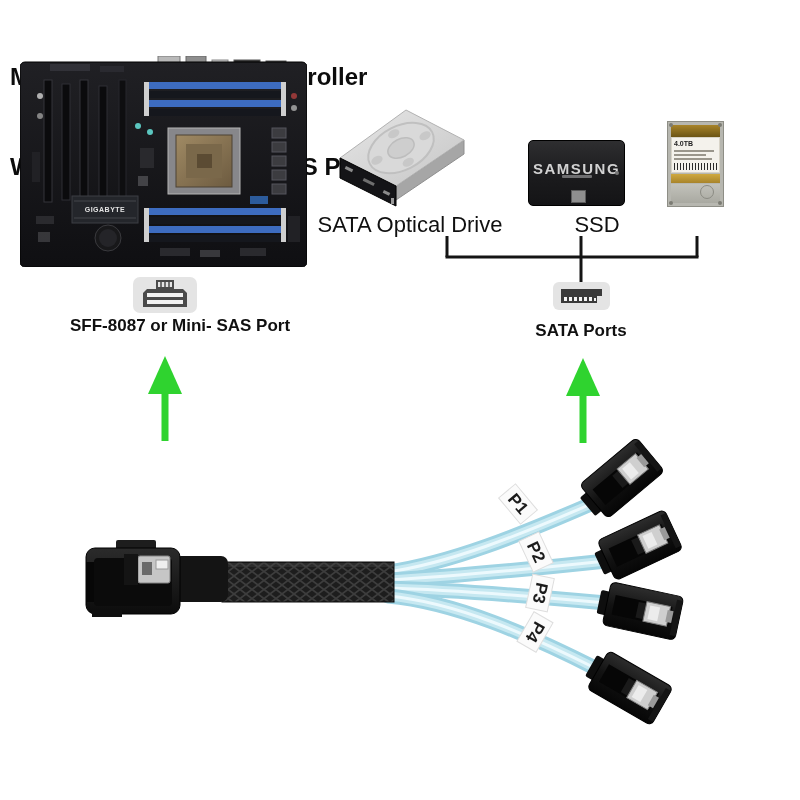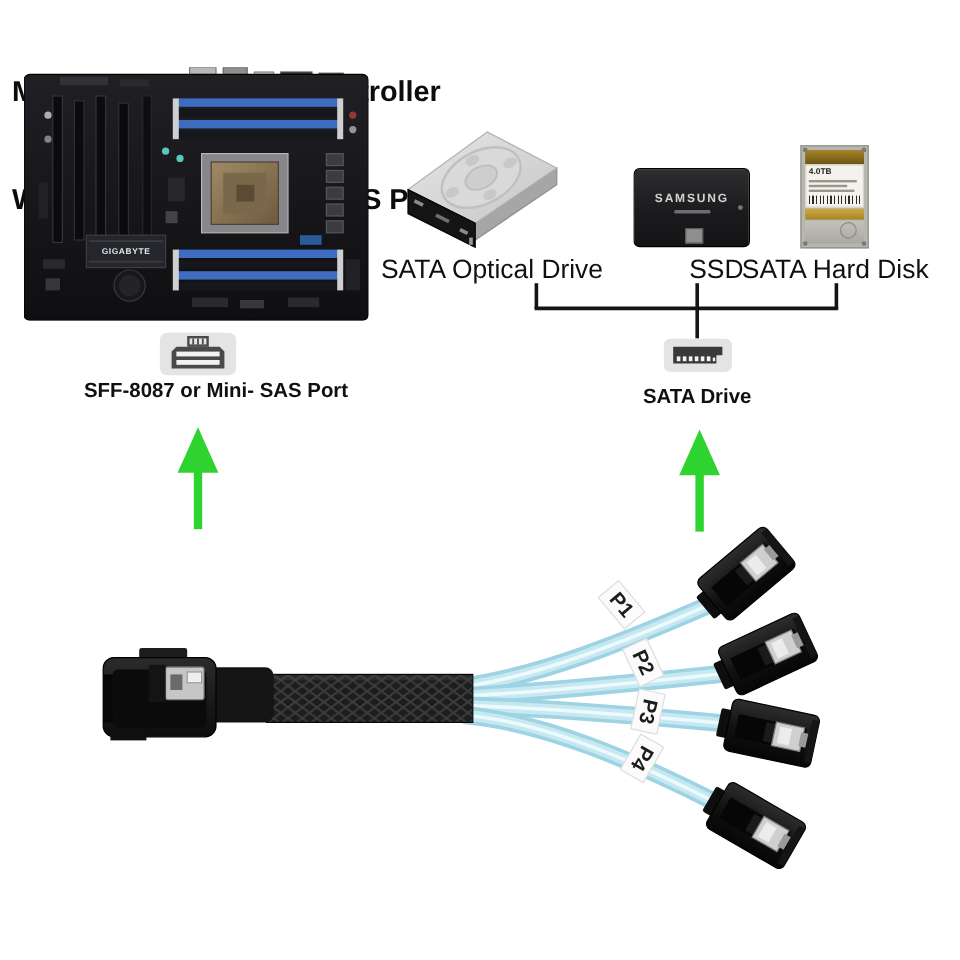--- a/index.html
+++ b/index.html
@@ -13,21 +13,21 @@
   .dev-label { top:212px; font-weight:normal; font-size:22px; color:#101010;
                text-align:center; white-space:nowrap; }
   .port-label { font-weight:bold; font-size:17px; color:#101010; text-align:center;
                 white-space:nowrap; }
 
   
   .ssd { left:528px; top:140px; width:97px; height:66px; border-radius:5px;
          background:linear-gradient(180deg,#2e2e30 0%,#1b1b1d 55%,#141416 100%);
          border:1px solid #000; box-sizing:border-box; }
   .ssd-brand { position:absolute; left:0; right:0; top:19px; text-align:center;
-               color:#d2d2d2; font-weight:bold; font-size:10px; letter-spacing:1.5px; }
+               color:#d2d2d2; font-weight:bold; font-size:15px; letter-spacing:1.5px; }
   .ssd-subline { position:absolute; left:33px; top:34px; width:30px; height:3px;
                  background:#6e6e70; border-radius:1px; }
   .ssd-square { position:absolute; left:42px; bottom:2px; width:13px; height:11px;
                 background:#8f8f8f; border:1px solid #5c5c5c; }
   .ssd-dot { position:absolute; right:5px; top:30px; width:4px; height:4px;
              border-radius:50%; background:#777; }
 
   
   .hdd { left:667px; top:121px; width:57px; height:86px; background:#b7b7b0;
          border:1px solid #8e8e86; box-sizing:border-box; }
@@ -213,21 +213,20 @@
       <div class="hdd-circle"></div>
     </div>
     <div class="hdd-screw" style="left:1px;top:1px"></div>
     <div class="hdd-screw" style="right:1px;top:1px"></div>
     <div class="hdd-screw" style="left:1px;bottom:1px"></div>
     <div class="hdd-screw" style="right:1px;bottom:1px"></div>
   </div>
 
   <div class="abs dev-label" style="left:310px;width:200px">SATA Optical Drive</div>
   <div class="abs dev-label" style="left:547px;width:100px">SSD</div>
-  <div class="abs dev-label" style="left:596px;width:200px">SATA Hard Disk</div>
 
   <svg class="abs" style="left:0;top:0;pointer-events:none" width="800" height="800">
     <g stroke="#141414" stroke-width="3" fill="none">
       <line x1="447" y1="236" x2="447" y2="257"></line>
       <line x1="445.5" y1="257" x2="698.5" y2="257"></line>
       <line x1="697" y1="236" x2="697" y2="257"></line>
       <line x1="581" y1="236" x2="581" y2="282"></line>
     </g>
   </svg>
 
@@ -237,21 +236,21 @@
     <g fill="#f5f5f5">
       <rect x="11" y="15" width="3" height="4"></rect>
         <rect x="16" y="15" width="3" height="4"></rect>
       <rect x="21" y="15" width="3" height="4"></rect>
         <rect x="26" y="15" width="3" height="4"></rect>
       <rect x="31" y="15" width="3" height="4"></rect>
         <rect x="36" y="15" width="3" height="4"></rect>
       <rect x="41" y="16" width="2" height="3"></rect>
     </g>
   </svg>
-  <div class="abs port-label" style="left:506px;top:321px;width:150px">SATA Drive</div>
+  <div class="abs port-label" style="left:506px;top:321px;width:150px">SATA Ports</div>
 
   <svg class="abs" style="left:147px;top:356px" width="36" height="86" viewBox="0 0 36 86">
     <polygon points="18,0 35,38 1,38" fill="#2fd32f"></polygon>
     <rect x="14.5" y="36" width="7" height="49" fill="#2fd32f"></rect>
   </svg>
   <svg class="abs" style="left:565px;top:358px" width="36" height="86" viewBox="0 0 36 86">
     <polygon points="18,0 35,38 1,38" fill="#2fd32f"></polygon>
     <rect x="14.5" y="36" width="7" height="49" fill="#2fd32f"></rect>
   </svg>
 

